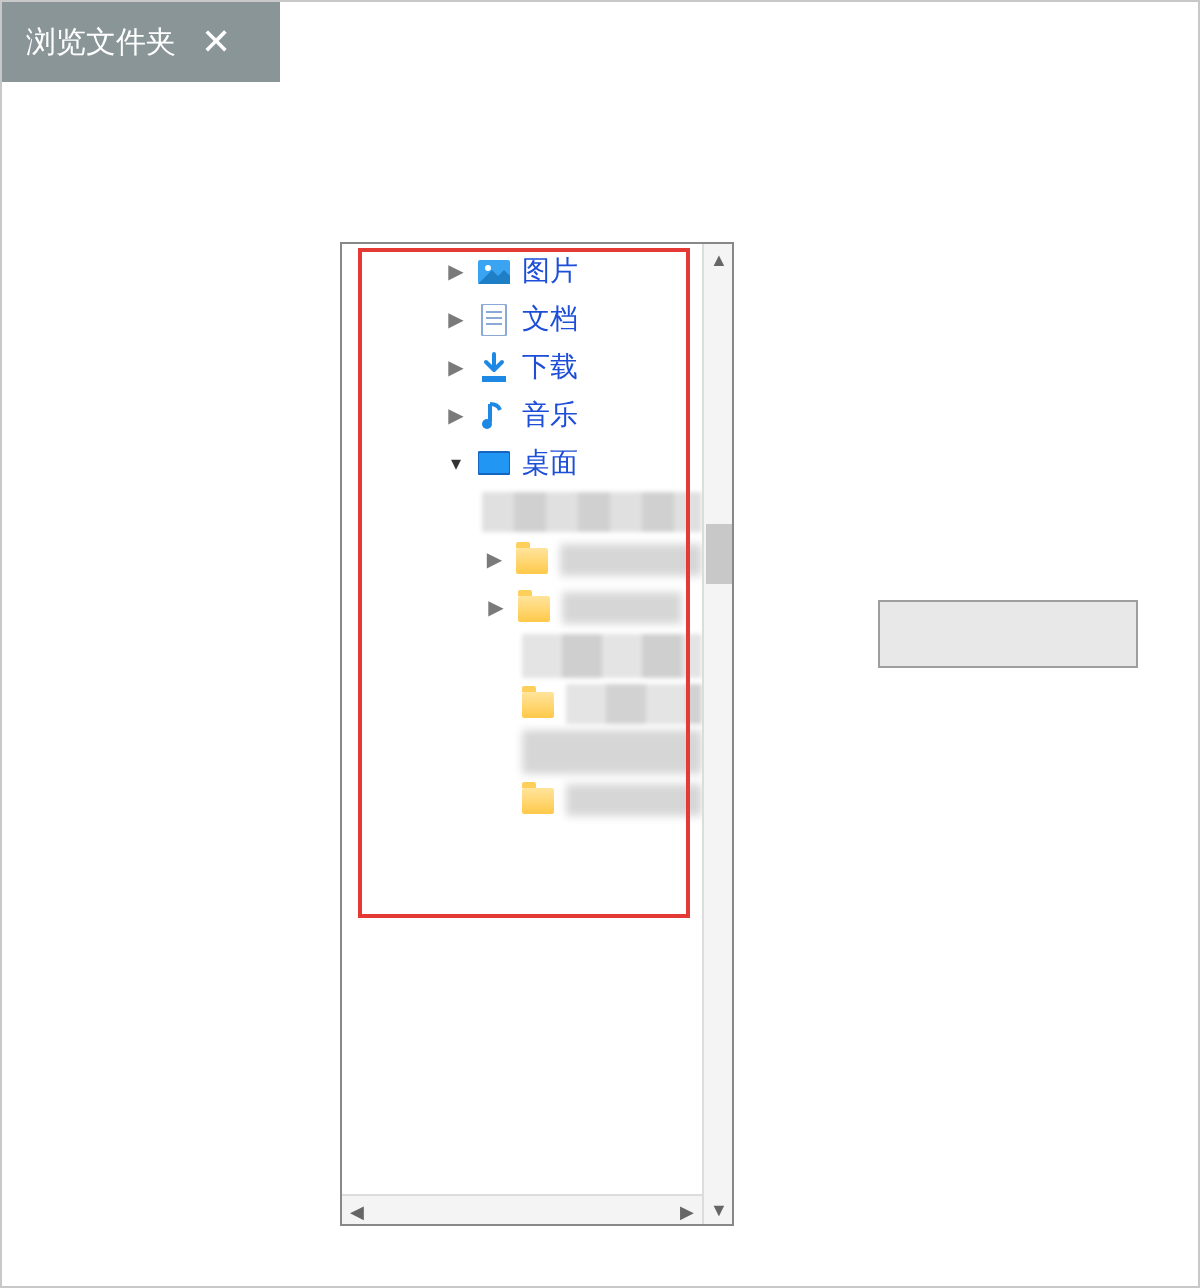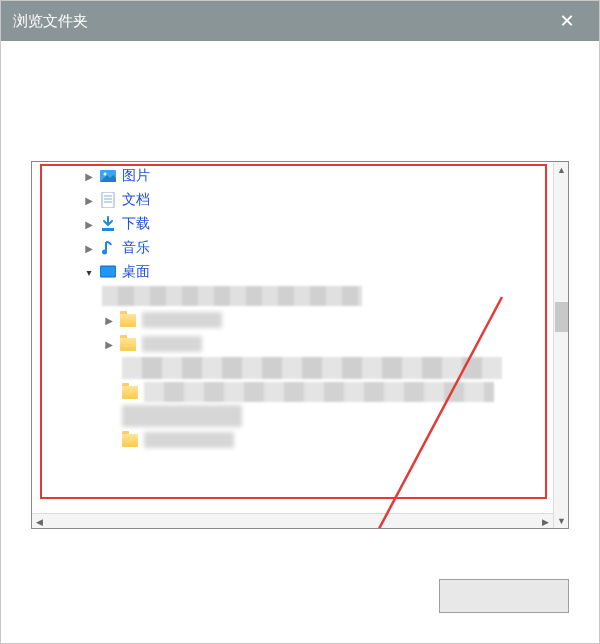--- a/index.html
+++ b/index.html
@@ -9,21 +9,21 @@
       font-family: "Microsoft YaHei", sans-serif;
       font-size: 14px;
       background: #fff;
       overflow: hidden;
     }
     .dialog {
       width: 600px;
       height: 644px;
       border: 1px solid #c8c8c8;
       display: flex;
-      flex-direction: column;
+      flex-direction: row;
     }
     .titlebar {
       height: 40px;
       background: #8a9598;
       color: #fff;
       display: flex;
       align-items: center;
       padding: 0 12px;
     }
     .titlebar .title {

